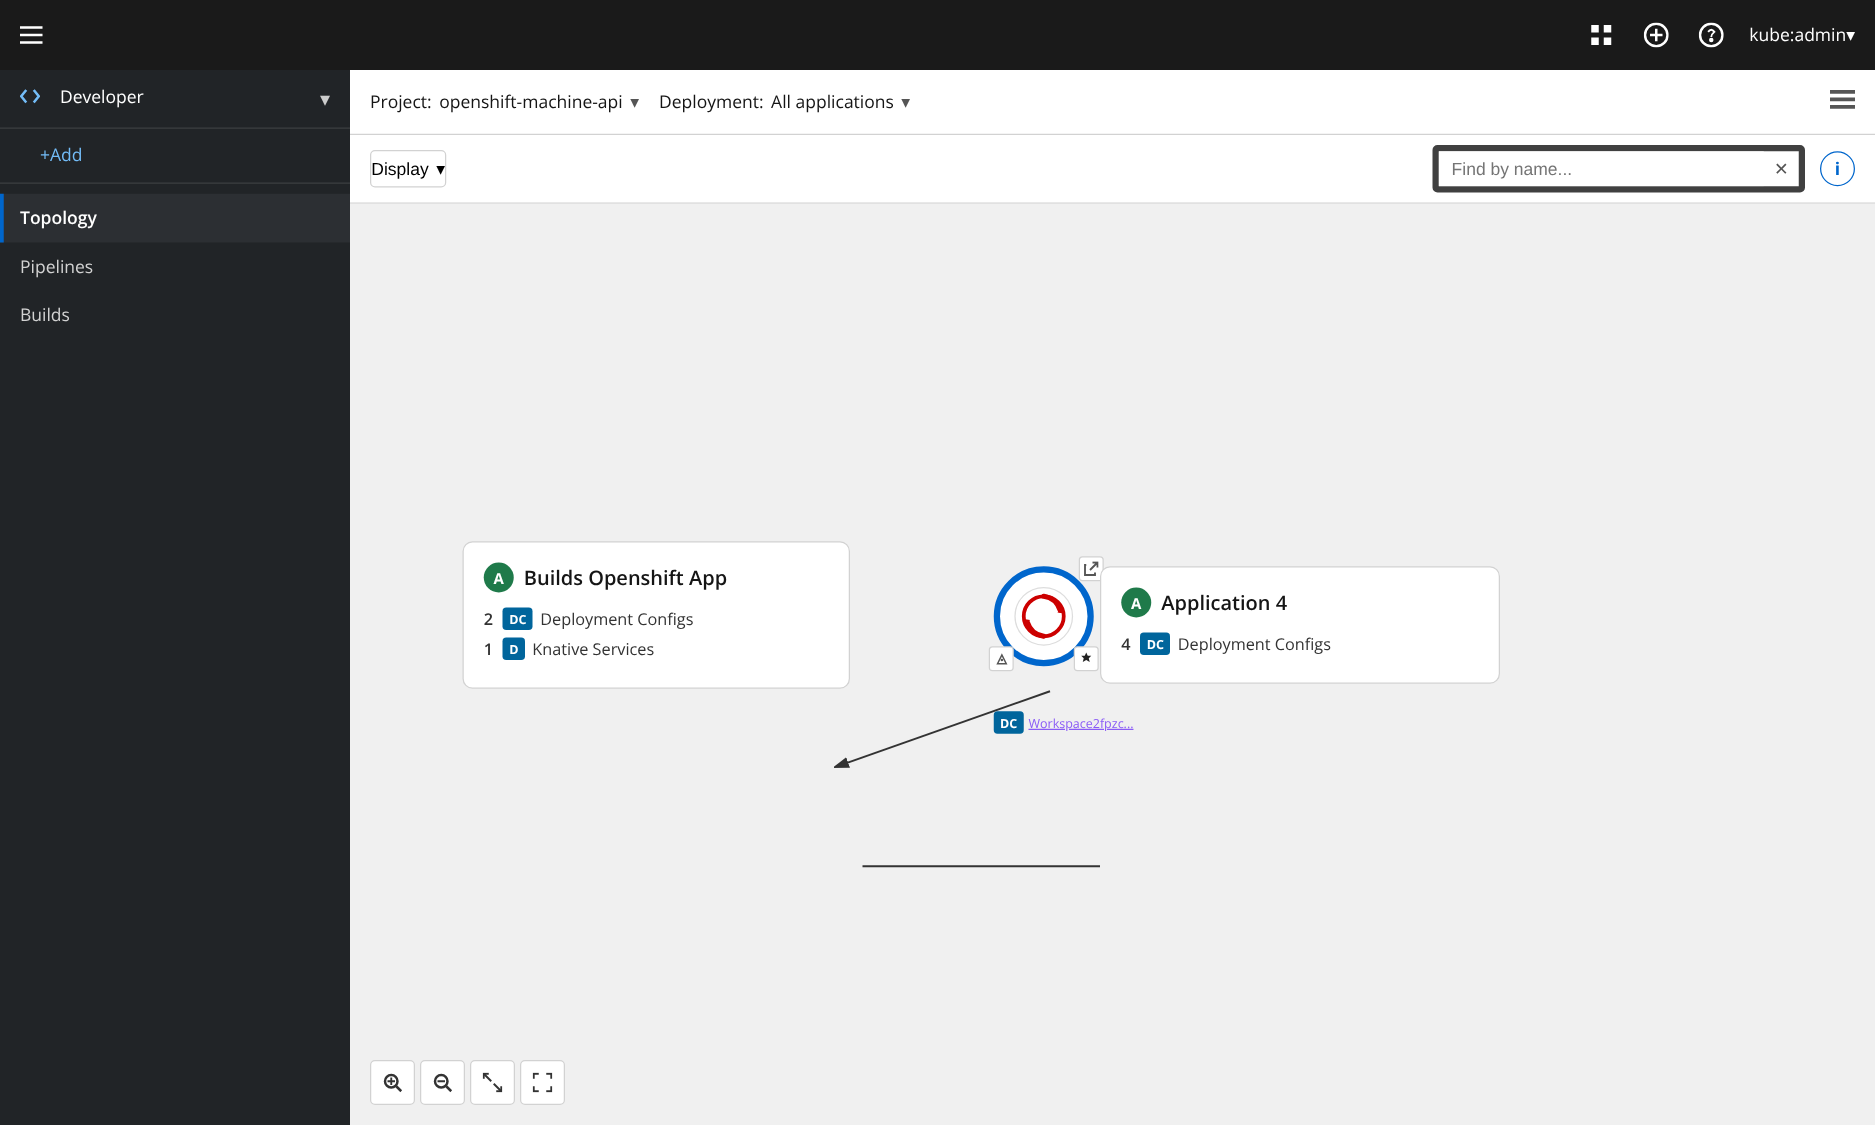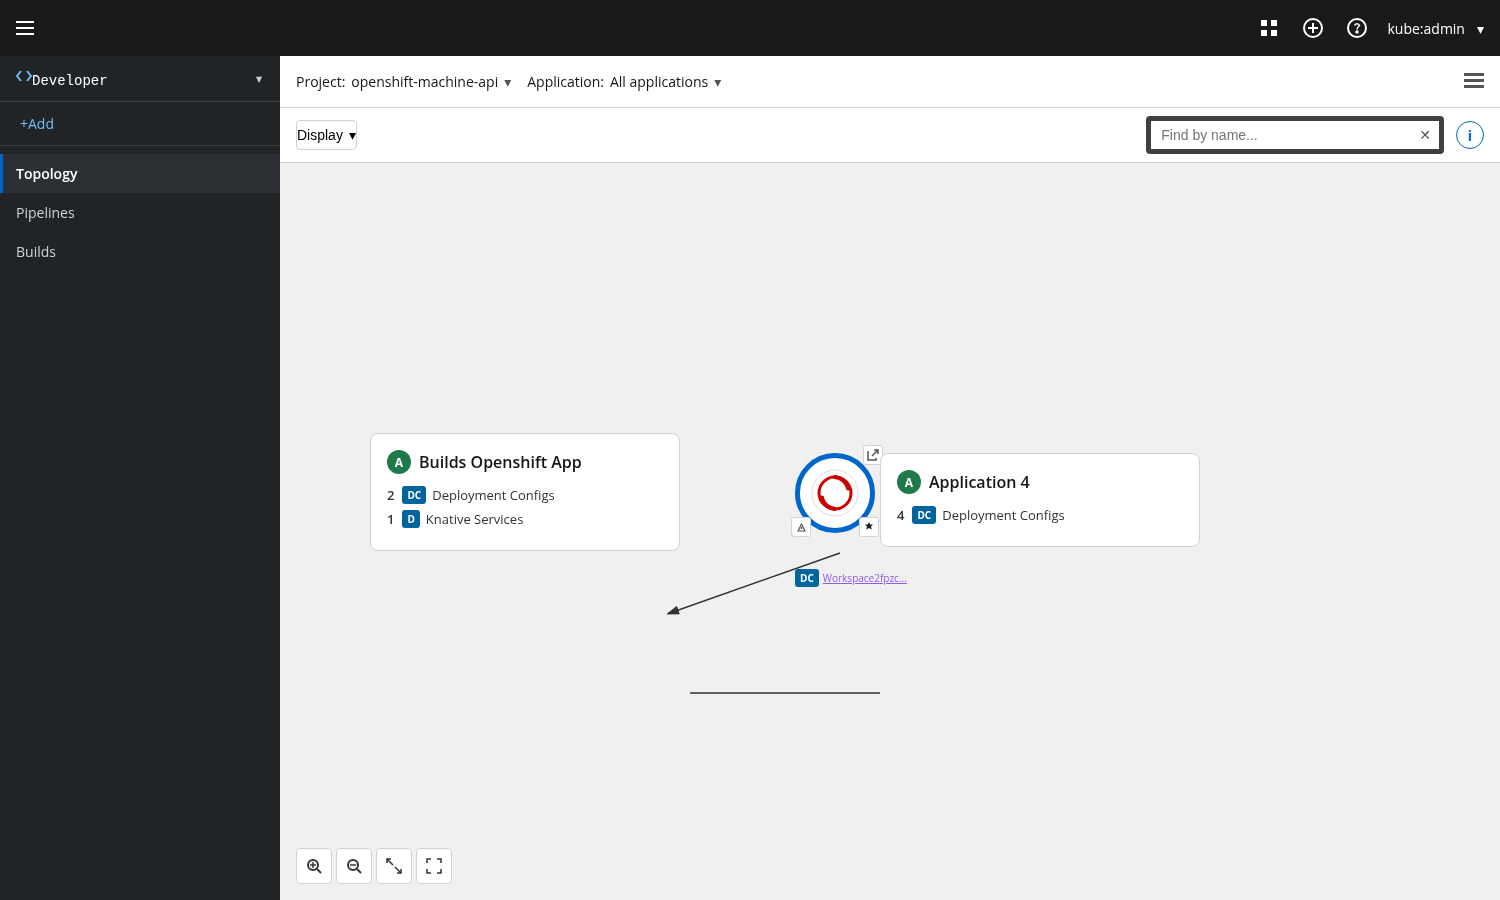--- a/index.html
+++ b/index.html
@@ -17,47 +17,46 @@
     .hamburger-icon { cursor: pointer; margin-right: 16px; display: flex; flex-direction: column; gap: 4px; }
     .hamburger-icon span { display: block; width: 18px; height: 2px; background: #fff; }
     .brand { display: flex; align-items: center; gap: 8px; }
     .redhat-logo { width: 30px; height: 30px; }
     .brand-text { display: flex; flex-direction: column; }
     .brand-name { font-size: 14px; font-weight: 700; color: #fff; line-height: 1.2; }
     .brand-sub { font-size: 12px; color: #ccc; line-height: 1.2; }
     .header-spacer { flex: 1; }
     .header-actions { display: flex; align-items: center; gap: 16px; }
     .header-icon { width: 28px; height: 28px; display: flex; align-items: center; justify-content: center; cursor: pointer; color: #ccc; font-size: 18px; }
-    .header-user { display: flex; align-items: center; gap: 12px; font-size: 14px; color: #fff; cursor: pointer; }
+    .header-user { display: flex; align-items: center; gap: 0; font-size: 14px; color: #fff; cursor: pointer; }
 
     
     .main-layout { display: flex; flex: 1; overflow: hidden; }
 
     
     .sidebar {
       width: 280px;
       background: #212427;
       flex-shrink: 0;
       display: flex;
       flex-direction: column;
     }
     .sidebar-context {
       padding: 12px 16px;
       border-bottom: 1px solid #3c3f42;
       display: flex;
-      align-items: flex-end;
-      gap: 0;
-      cursor: pointer;
-      font-family: Liberation Mono, monospace;
+      align-items: flex-start;
+      gap: 16px;
+      cursor: pointer;
     }
     .context-icon { color: #73bcf7; font-size: 16px; }
     .context-label { font-size: 14px; color: #fff; font-weight: 500; }
     .context-caret { color: #ccc; margin-left: auto; }
     .sidebar-add {
-      padding: 12px 20px;
+      padding: 12px 32px;
       font-size: 14px;
       color: #73bcf7;
       cursor: pointer;
       border-bottom: 1px solid #3c3f42;
     }
     .sidebar-nav { padding: 8px 0; }
     .nav-item {
       padding: 10px 16px;
       font-size: 14px;
       color: #d2d2d2;
@@ -363,21 +362,21 @@
 
   <div class="content-area">
 
     <div class="content-topbar">
       <div class="project-selector">
         <span>Project:</span>
         <span>openshift-machine-api</span>
         <span class="selector-caret">▾</span>
       </div>
       <div class="app-selector">
-        <span>Application:</span>
+        <span>Deployment:</span>
         <span>All applications</span>
         <span class="selector-caret">▾</span>
       </div>
       <div class="topbar-spacer"></div>
       <div class="list-view-icon">
         <svg width="20" height="16" viewBox="0 0 20 16" fill="#555">
             <rect x="0" y="0" width="20" height="3"></rect>
             <rect x="0" y="6" width="20" height="3"></rect>
             <rect x="0" y="12" width="20" height="3"></rect>
           </svg>

